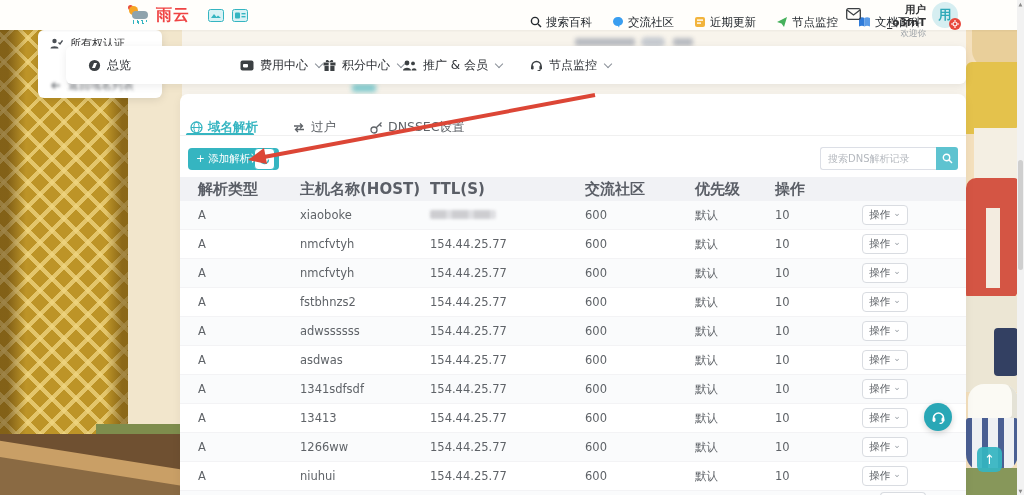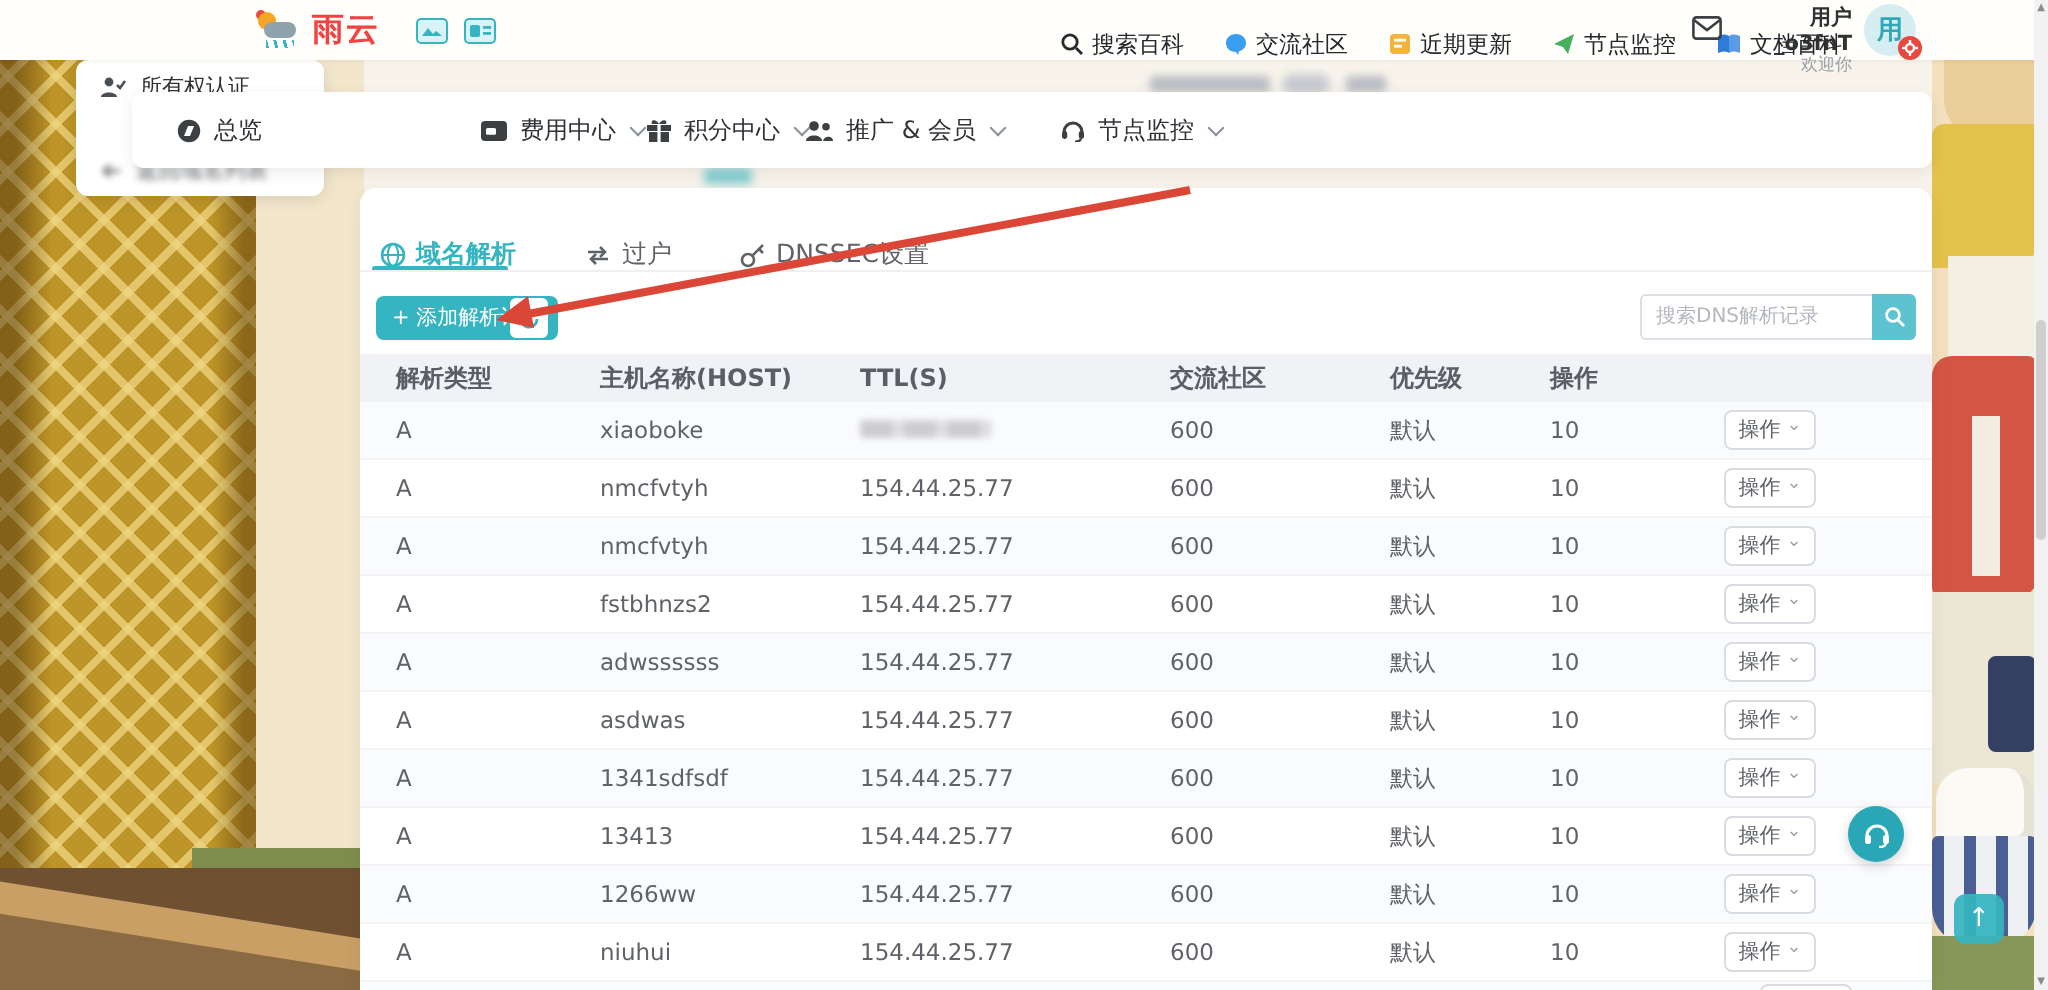--- a/index.html
+++ b/index.html
@@ -105,21 +105,21 @@
   .search-input { width:116px; height:23px; border:1px solid #dcdfe6; border-right:none; border-radius:3px 0 0 3px;
                   font-size:10px; padding:0 7px; color:#606266; outline:none; font-family:inherit; }
   .search-input::placeholder { color:#b4b8be; }
   .search-btn { width:22px; height:23px; background:#5ec3d0; border:none; border-radius:0 3px 3px 0; cursor:pointer;
                 display:flex; align-items:center; justify-content:center; }
 
   
   .table { position:absolute; left:0; top:83px; width:786px; }
   .t-head, .t-row { display:grid; grid-template-columns:102px 130px 155px 110px 80px 87px 1fr;
                     padding-left:18px; align-items:center; }
-  .t-head { height:24px; background:#f1f2f5; font-size:12px; color:#5a5e66; font-weight:bold; }
+  .t-head { height:24px; background:#f1f2f5; font-size:15px; color:#5a5e66; font-weight:bold; }
   .t-row { height:29px; font-size:11.5px; color:#5f6368; border-bottom:1px solid #f3f3f5; background:#fff; }
   .t-row:nth-of-type(odd) { background:#fafbfc; }
   .t-row .c em { font-style:normal; }
   .blur-bar { display:inline-block; width:66px; height:9px; border-radius:2px;
               background:repeating-linear-gradient(90deg,#c2c2c6 0 16px,#d8d8dc 16px 22px);
               filter:blur(1.5px); opacity:.8; }
   .op-btn { height:20px; width:46px; background:#fff; border:1px solid #d9dce1; border-radius:4px;
             font-size:10.5px; color:#5f6368; cursor:pointer; font-family:inherit;
             display:flex; align-items:center; justify-content:center; gap:3px; }
   .op-btn::after { content:"⌄"; font-size:9px; color:#9aa0a6; margin-top:-4px; }

